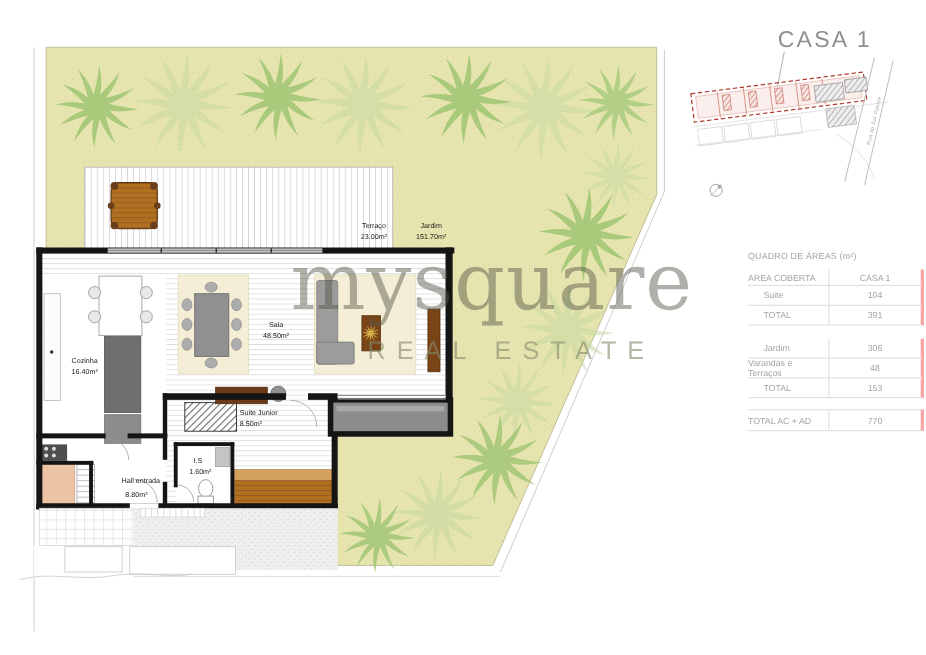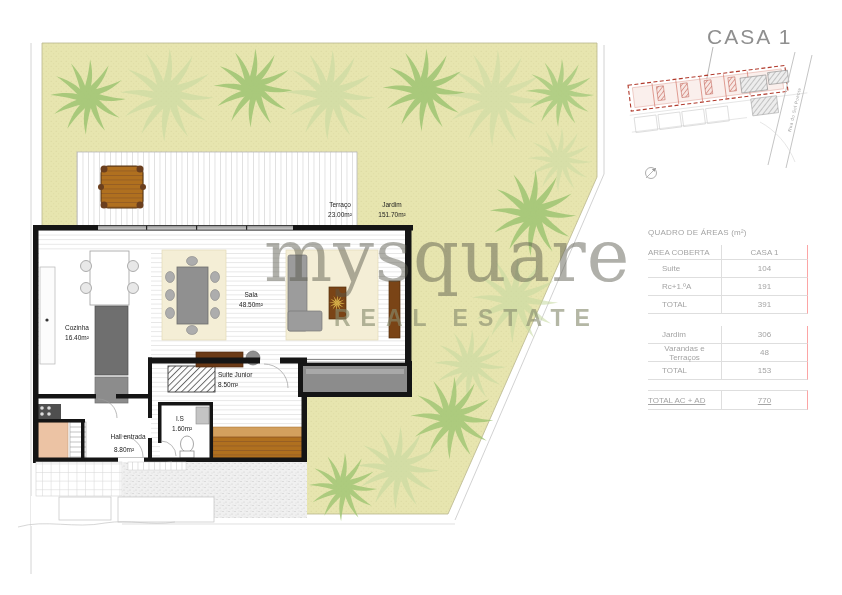--- a/index.html
+++ b/index.html
@@ -5,33 +5,33 @@
   html,body{margin:0;padding:0;background:#fff;}
   .page{position:relative;width:842px;height:595px;background:#fff;overflow:hidden;
         font-family:"Liberation Sans",sans-serif;}
   .plan-svg{position:absolute;left:0;top:0;}
   .plan-label{font-family:"Liberation Sans",sans-serif;font-size:6.5px;fill:#1c1c1c;}
   .plan-label.start{text-anchor:start;} .plan-label.mid{text-anchor:middle;}
   .road-label{font-size:4.6px;fill:#a0a0a0;letter-spacing:.4px;}
   .wm-brand{position:absolute;left:264px;top:220px;font-family:"DejaVu Serif",serif;
             font-size:72px;line-height:1;color:rgba(88,88,74,.47);letter-spacing:1px;white-space:nowrap;}
   .wm-tag{position:absolute;left:334px;top:305px;font-size:23px;letter-spacing:10px;
-          color:rgba(134,139,110,.62);white-space:nowrap;font-weight:bold;}
+          color:rgba(134,139,110,.62);white-space:nowrap;}
   .casa-title{position:absolute;left:707px;top:25px;font-size:21px;color:#8f8f8f;letter-spacing:2px;}
   
-  .areas{position:absolute;left:648px;top:226px;width:160px;color:#a4a4a4;font-size:8px;}
+  .areas{position:absolute;left:680px;top:226px;width:160px;color:#a4a4a4;font-size:8px;}
   .areas .t-title{height:19px;line-height:14px;letter-spacing:.2px;}
   .areas .row{display:flex;align-items:stretch;border-bottom:1px solid #dedede;
-              border-right:1px solid #fca5a5;text-align:center;}
+              border-right:3px solid #fca5a5;}
   .areas .row .lbl{width:73px;display:flex;align-items:center;}
   .areas .row .lbl.ind{padding-left:14px;width:59px;}
   .areas .row .val{flex:1;border-left:1px solid #dedede;display:flex;align-items:center;justify-content:center;}
   .areas .r-head{height:14px;} .areas .r-item{height:17px;}
   .areas .gap1{height:12px;} .areas .gap2{height:10px;}
-  .areas .r-total{height:18px;border-top:1px solid #dedede;text-decoration:underline;}
+  .areas .r-total{height:18px;border-top:1px solid #dedede;}
 </style>
 </head>
 <body>
 
 <div class="page">
 
 <svg class="plan-svg" width="842" height="595" viewBox="0 0 842 595">
   <defs>
     <pattern id="dots" width="5" height="5" patternUnits="userSpaceOnUse">
       <rect width="5" height="5" fill="#e7e5af"></rect>
@@ -311,24 +311,20 @@
 
   <div class="row r-head">
     <span class="lbl">AREA COBERTA</span>
     <span class="val">CASA 1</span>
   </div>
   <div class="row r-item">
     <span class="lbl ind">Suite</span>
     <span class="val">104</span>
   </div>
   <div class="row r-item">
-    <span class="lbl ind">Rc+1.ºA</span>
-    <span class="val">191</span>
-  </div>
-  <div class="row r-item">
     <span class="lbl ind">TOTAL</span>
     <span class="val">391</span>
   </div>
 
   <div class="gap1"></div>
 
   <div class="row r-item">
     <span class="lbl ind">Jardim</span>
     <span class="val">306</span>
   </div>

